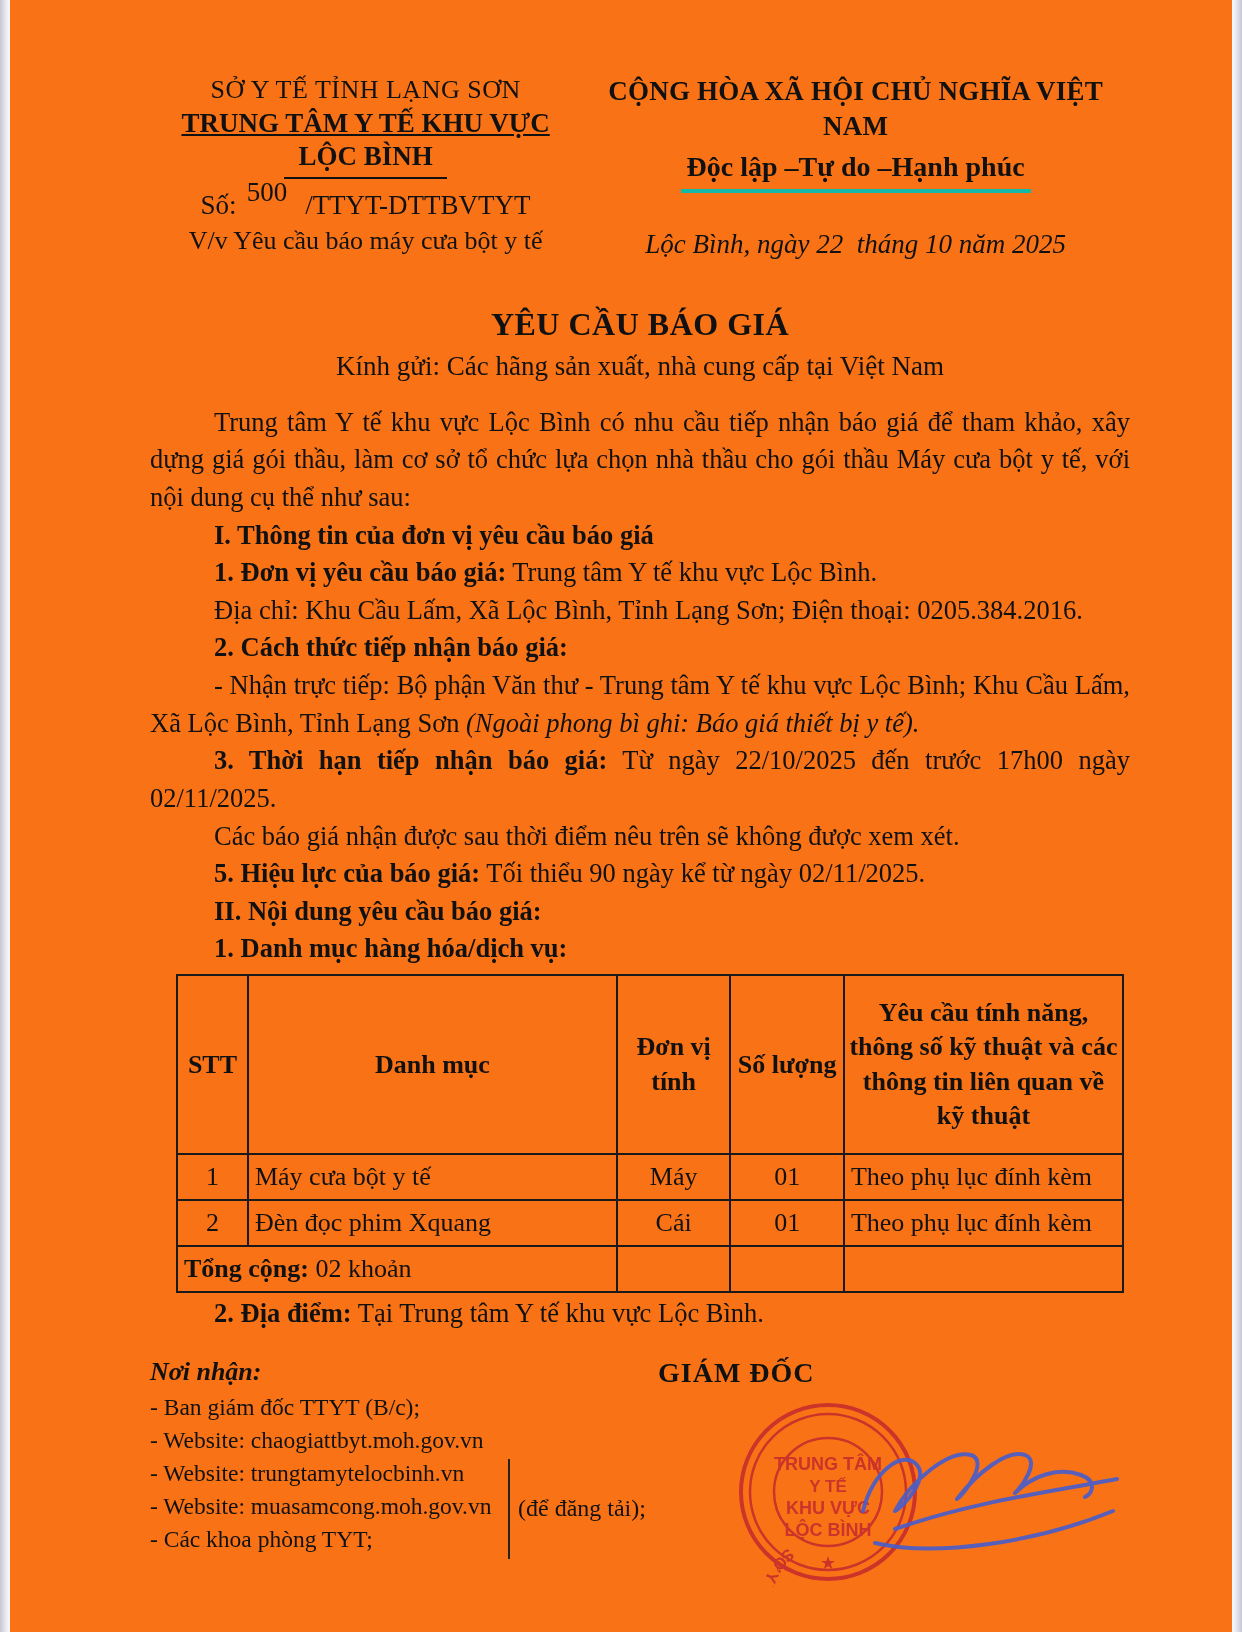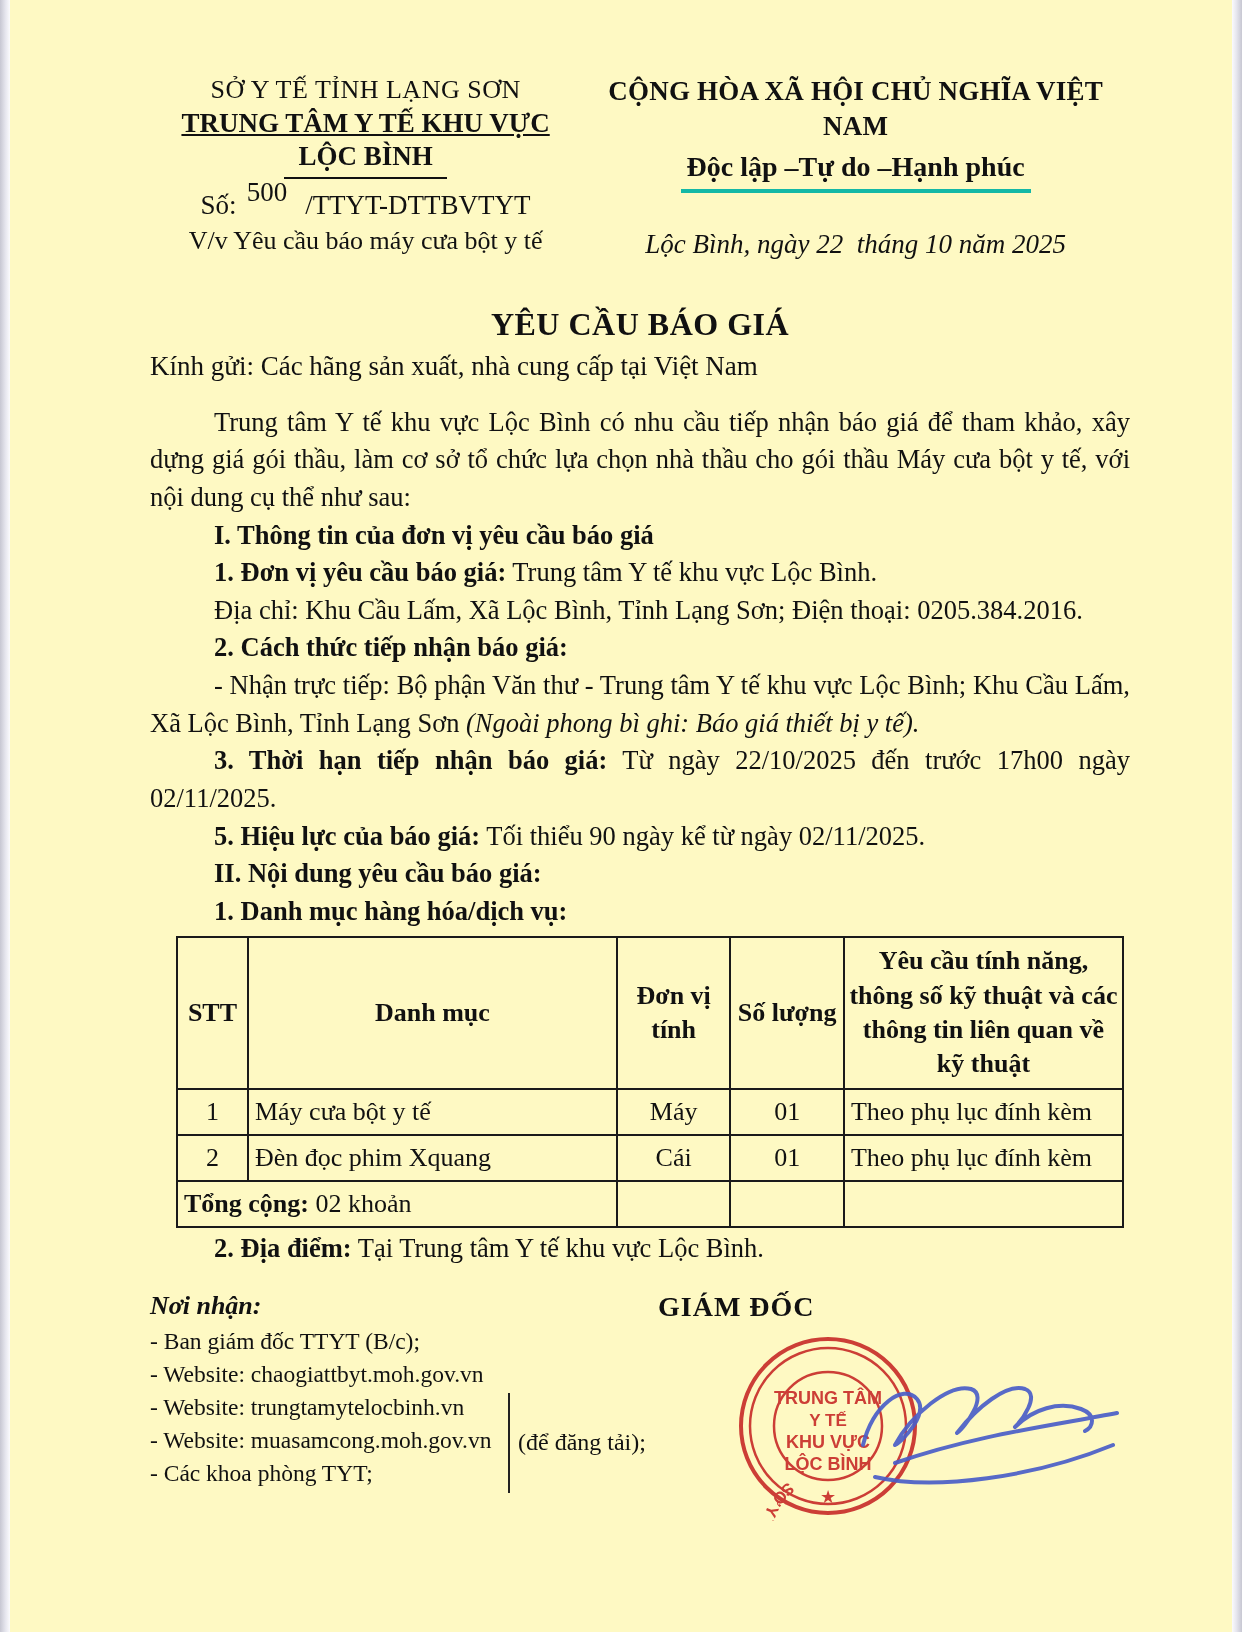--- a/index.html
+++ b/index.html
@@ -1,17 +1,17 @@
 <!DOCTYPE html>
 <html><head>
 <meta charset="utf-8">
 <style>
   html,body{margin:0;padding:0;background:#fff;}
   .doc{
-    position:relative;width:1242px;height:1632px;background:#fef9c3;
+    position:relative;width:1242px;height:1632px;background:#f97316;
     font-family:"Liberation Serif","DejaVu Serif",serif;color:#111;overflow:hidden;
   }
   .edge-left{position:absolute;left:0;top:0;bottom:0;width:10px;
     background:linear-gradient(90deg,#c7c7d2,#e6e6ee 55%,#fbfbfd);}
   .edge-right{position:absolute;right:0;top:0;bottom:0;width:10px;
     background:linear-gradient(270deg,#c7c7d2,#e6e6ee 55%,#fbfbfd);}
   .content{position:absolute;left:150px;top:74px;width:980px;}
 
   
   .hdr{display:flex;}
@@ -24,32 +24,32 @@
   .so-number{position:relative;top:-13px;margin:0 18px 0 10px;}
   .subject{font-size:26px;margin-top:2px;}
   .national{font-size:27px;font-weight:bold;letter-spacing:.2px;}
   .motto{display:inline-block;font-size:28px;font-weight:bold;border-bottom:4px solid #14b8a6;
     padding:2px 6px 3px;margin-top:3px;}
   .dateline{font-size:27px;font-style:italic;margin-top:34px;}
   .keep-sp{white-space:pre-wrap;}
 
   
   .title{font-size:32px;font-weight:bold;text-align:center;margin-top:44px;letter-spacing:.5px;}
-  .salutation{font-size:27px;text-align:left;margin-top:8px;}
+  .salutation{font-size:27px;text-align:center;margin-top:8px;}
 
   
   .bodytxt{margin-top:22px;font-size:26.5px;line-height:1.42;text-align:justify;}
   .para{text-indent:64px;margin:0;}
   .bodytxt b{font-weight:bold;}
   .it{font-style:italic;font-family:Liberation Serif, serif;}
 
   
   table.items{border-collapse:collapse;width:948px;margin:6px 0 0 26px;table-layout:fixed;}
   table.items th,table.items td{border:2px solid #1a1a1a;font-size:26px;vertical-align:middle;}
-  table.items th{font-weight:bold;text-align:center;line-height:1.32;padding:6px 4px;}
+  table.items th{font-weight:bold;text-align:center;line-height:1.32;padding:20px 4px;}
   table.items td{padding:3px 6px;height:38px;}
   .c-stt{width:7.5%;} .c-dm{width:39%;} .c-dv{width:12%;} .c-sl{width:12%;} .c-yc{width:29.5%;}
   td.center{text-align:center;} td.left{text-align:left;padding-left:14px;}
   td.total-cell{font-size:27px;padding-left:10px;}
   td.total-cell b{font-weight:bold;}
 
   .footnote{font-size:26.5px;font-style:italic;margin-top:10px;text-indent:52px;}
 
   
   .footer{display:flex;margin-top:24px;}
@@ -93,20 +93,21 @@
     <div class="salutation">Kính gửi: Các hãng sản xuất, nhà cung cấp tại Việt Nam</div>
 
     <div class="bodytxt">
       <p class="para">Trung tâm Y tế khu vực Lộc Bình có nhu cầu tiếp nhận báo giá để tham khảo, xây dựng giá gói thầu, làm cơ sở tổ chức lựa chọn nhà thầu cho gói thầu Máy cưa bột y tế, với nội dung cụ thể như sau:</p>
       <p class="para"><b>I. Thông tin của đơn vị yêu cầu báo giá</b></p>
       <p class="para"><b>1. Đơn vị yêu cầu báo giá:</b><span> Trung tâm Y tế khu vực Lộc Bình.</span></p>
       <p class="para">Địa chỉ: Khu Cầu Lấm, Xã Lộc Bình, Tỉnh Lạng Sơn; Điện thoại: 0205.384.2016.</p>
       <p class="para"><b>2. Cách thức tiếp nhận báo giá:</b></p>
       <p class="para"><span>- Nhận trực tiếp: Bộ phận Văn thư - Trung tâm Y tế khu vực Lộc Bình; Khu Cầu Lấm, Xã Lộc Bình, Tỉnh Lạng Sơn </span><span class="it">(Ngoài phong bì ghi: Báo giá thiết bị y tế).</span></p>
       <p class="para"><b>3. Thời hạn tiếp nhận báo giá:</b><span> Từ ngày 22/10/2025 đến trước 17h00 ngày 02/11/2025.</span></p>
+      <p class="para">Các báo giá nhận được sau thời điểm nêu trên sẽ không được xem xét.</p>
       <p class="para"><b>5. Hiệu lực của báo giá:</b><span> Tối thiểu 90 ngày kể từ ngày 02/11/2025.</span></p>
       <p class="para"><b>II. Nội dung yêu cầu báo giá:</b></p>
       <p class="para"><b>1. Danh mục hàng hóa/dịch vụ:</b></p>
     </div>
 
     <table class="items">
       <colgroup>
           <col class="c-stt">
           <col class="c-dm">
           <col class="c-dv">

